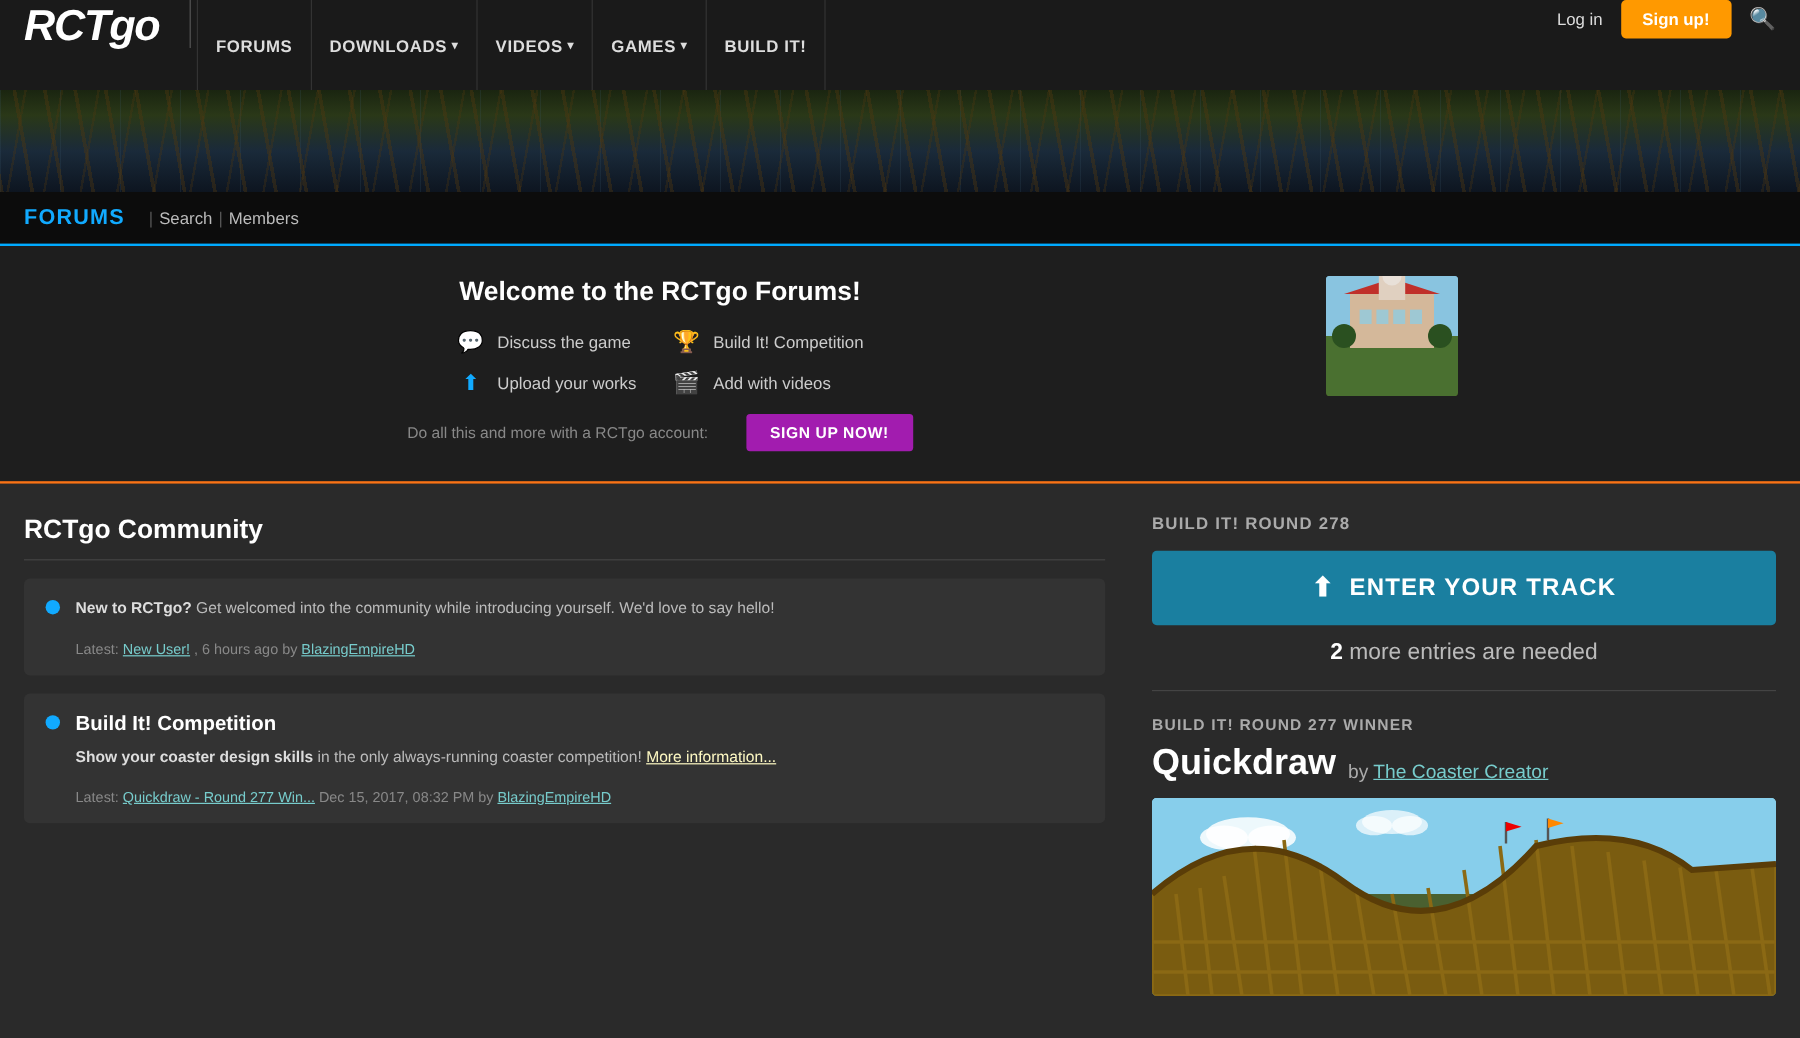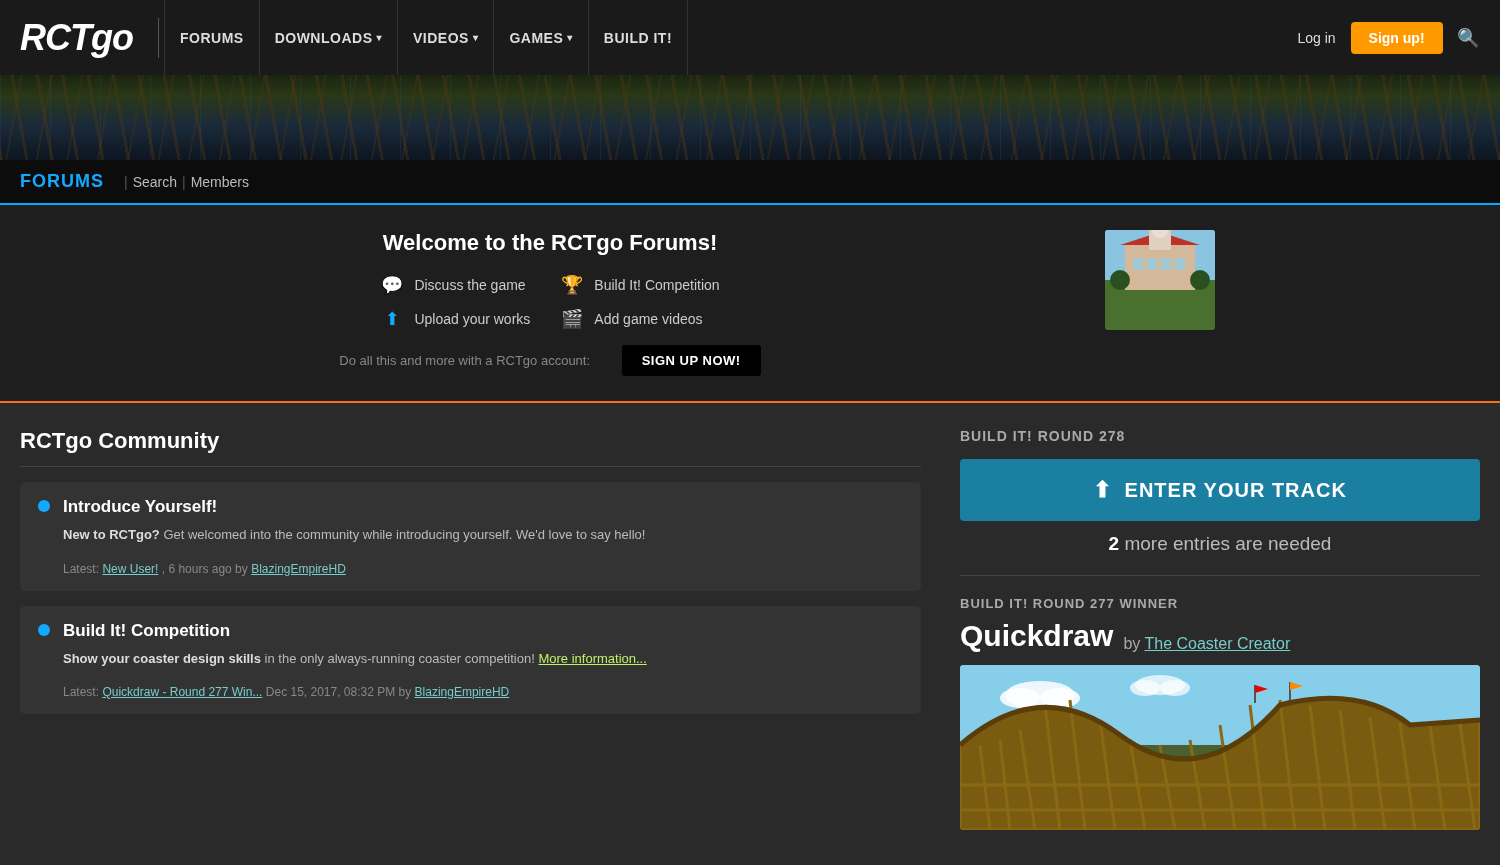--- a/index.html
+++ b/index.html
@@ -2,21 +2,21 @@
 <html><head>
   <meta charset="utf-8">
   <style>
     * { margin: 0; padding: 0; box-sizing: border-box; }
     body { font-family: Arial, sans-serif; background: #2a2a2a; color: #ccc; font-size: 14px; }
 
     
     #header {
       background: #1a1a1a;
       display: flex;
-      align-items: center;
+      align-items: flex-start;
       padding: 0 20px;
       height: 75px;
       position: relative;
       z-index: 10;
     }
     #logo {
       font-size: 36px;
       font-weight: 900;
       color: #fff;
       font-style: italic;
@@ -165,21 +165,21 @@
       font-size: 18px;
       width: 24px;
       text-align: center;
     }
     .welcome-cta {
       margin-top: 10px;
       color: #888;
       font-size: 13px;
     }
     .signup-now-btn {
-      background: #000000;
+      background: #a21caf;
       color: #fff;
       border: none;
       padding: 8px 20px;
       font-size: 13px;
       font-weight: bold;
       border-radius: 3px;
       cursor: pointer;
       margin-left: 28px;
       letter-spacing: 0.5px;
     }
@@ -272,21 +272,21 @@
     }
     .forum-card-desc {
       color: #bbb;
       font-size: 13px;
       line-height: 1.5;
     }
     .forum-card-desc strong {
       color: #ddd;
     }
     .forum-card-desc a {
-      color: #bef264;
+      color: #fef9c3;
       text-decoration: underline;
     }
     .forum-card-latest {
       color: #888;
       font-size: 12px;
       margin-top: 12px;
       padding-top: 5px;
     }
     .forum-card-latest a {
       color: #7cc;
@@ -452,21 +452,21 @@
           <span>Upload your works</span>
         </div>
       </div>
       <div class="feature-col">
         <div class="feature-item">
           <span class="feature-icon">🏆</span>
           <span>Build It! Competition</span>
         </div>
         <div class="feature-item">
           <span class="feature-icon">🎬</span>
-          <span>Add game videos</span>
+          <span>Add with videos</span>
         </div>
       </div>
     </div>
     <div class="welcome-cta">
       <span>Do all this and more with a RCTgo account:</span>
       <button class="signup-now-btn">SIGN UP NOW!</button>
     </div>
   </div>
   <div id="welcome-right">
     <div class="ad-image">
@@ -506,21 +506,20 @@
 </div>
 
 <div id="main-content">
 
   <div id="left-column">
     <h2 id="community-title">RCTgo Community</h2>
 
     <div class="forum-card">
       <div class="forum-card-indicator"></div>
       <div class="forum-card-content">
-        <div class="forum-card-title">Introduce Yourself!</div>
         <div class="forum-card-desc">
           <strong>New to RCTgo?</strong>
           <span> Get welcomed into the community while introducing yourself. We'd love to say hello!</span>
         </div>
         <div class="forum-card-latest">
           <span>Latest:</span>
           <a>New User!</a>
           <span>, 6 hours ago by</span>
           <a>BlazingEmpireHD</a>
         </div>

